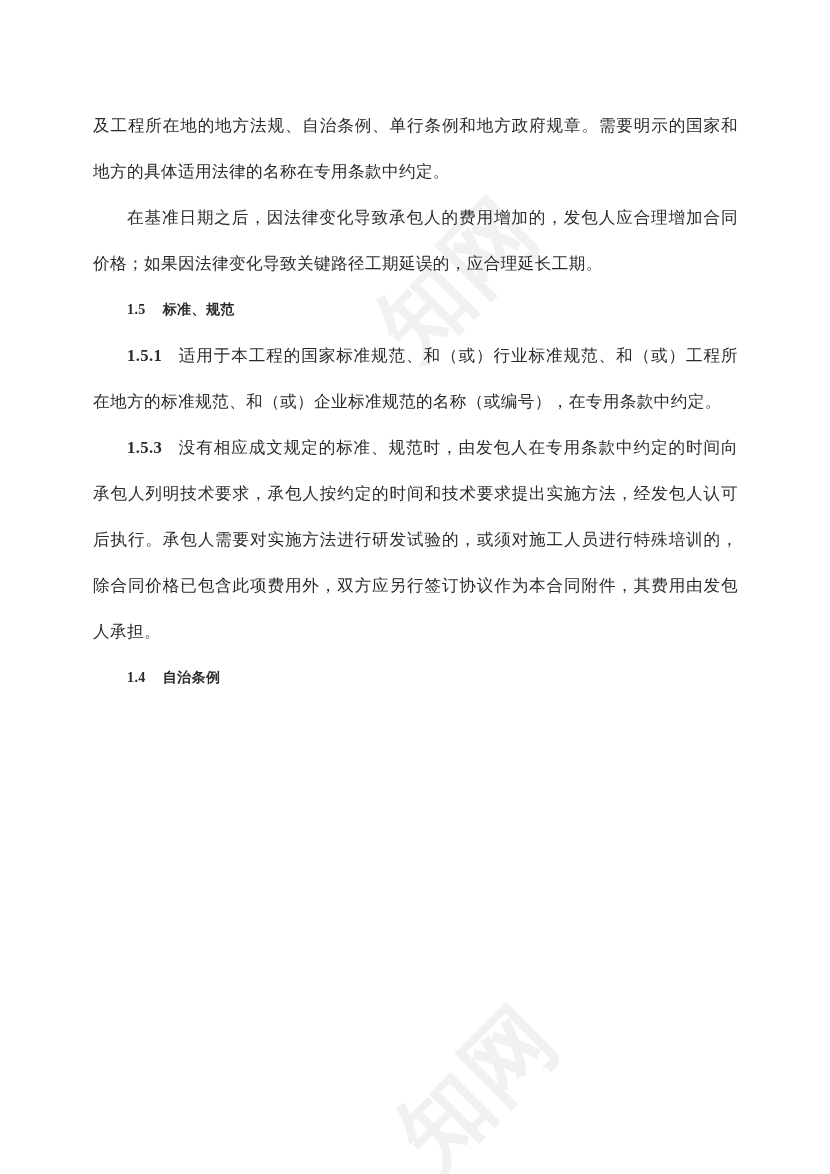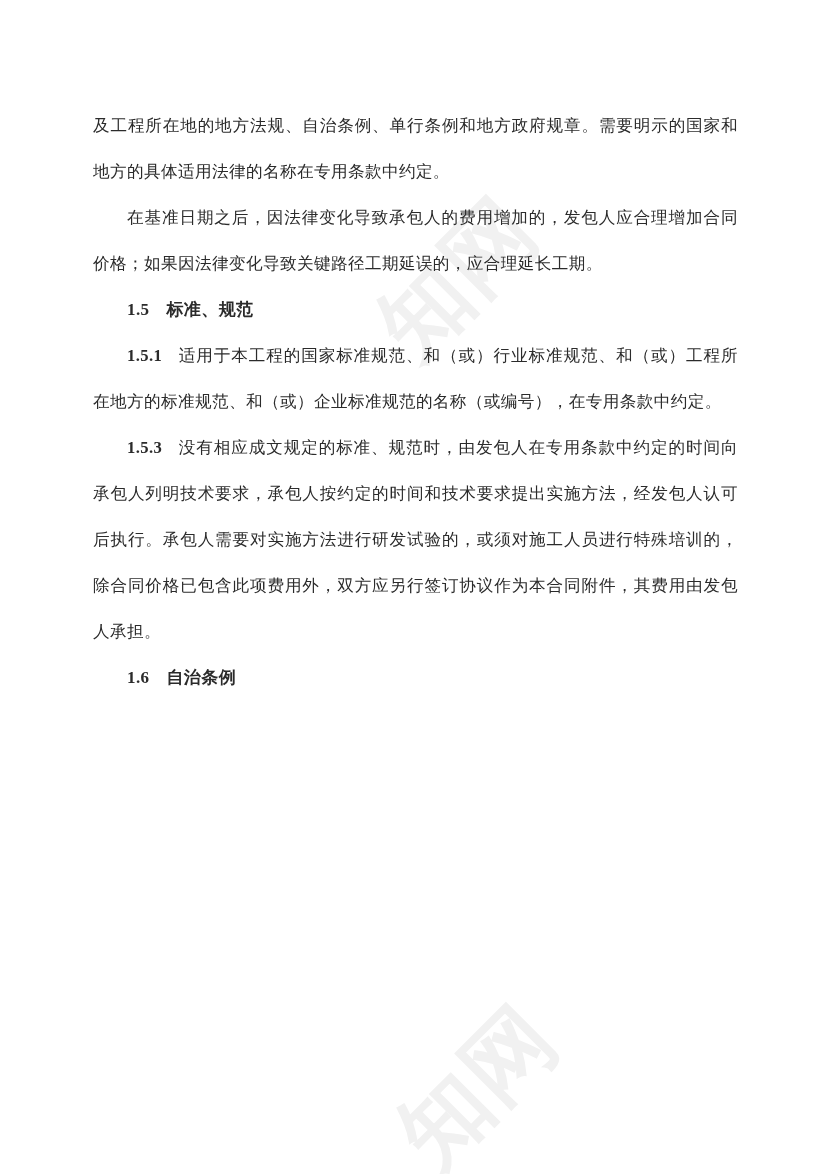--- a/index.html
+++ b/index.html
@@ -64,21 +64,21 @@
     margin: 0;
     letter-spacing: 0.4px;
   }
   .para.indent {
     text-indent: 34px;
   }
   .para.flush {
     text-indent: 0;
   }
   .heading {
-    font-size: 17px;
+    font-size: 14px;
     line-height: 46px;
     color: #2b2b2b;
     margin: 0;
     text-indent: 34px;
     letter-spacing: 0.4px;
   }
   .heading .num {
     letter-spacing: 0.4px;
   }
   .heading .gap {
@@ -121,18 +121,18 @@
       <span class="numlead">1.5.1</span><span class="gap-wide"></span><span>适用于本工程的国家标准规范、和（或）行业标准规范、和（或）工程所在地方的标准规范、和（或）企业标准规范的名称（或编号），在专用条款中约定。</span>
     </p>
 
 
     <p class="para indent">
       <span class="numlead">1.5.3</span><span class="gap-wide"></span><span>没有相应成文规定的标准、规范时，由发包人在专用条款中约定的时间向承包人列明技术要求，承包人按约定的时间和技术要求提出实施方法，经发包人认可后执行。承包人需要对实施方法进行研发试验的，或须对施工人员进行特殊培训的，除合同价格已包含此项费用外，双方应另行签订协议作为本合同附件，其费用由发包人承担。</span>
     </p>
 
 
     <h2 class="heading">
-      <span class="num">1.6</span><span class="gap"></span><span>自治条例</span>
+      <span class="num">1.4</span><span class="gap"></span><span>自治条例</span>
     </h2>
 
 
   </div>
 </div>
 
 </body></html>

